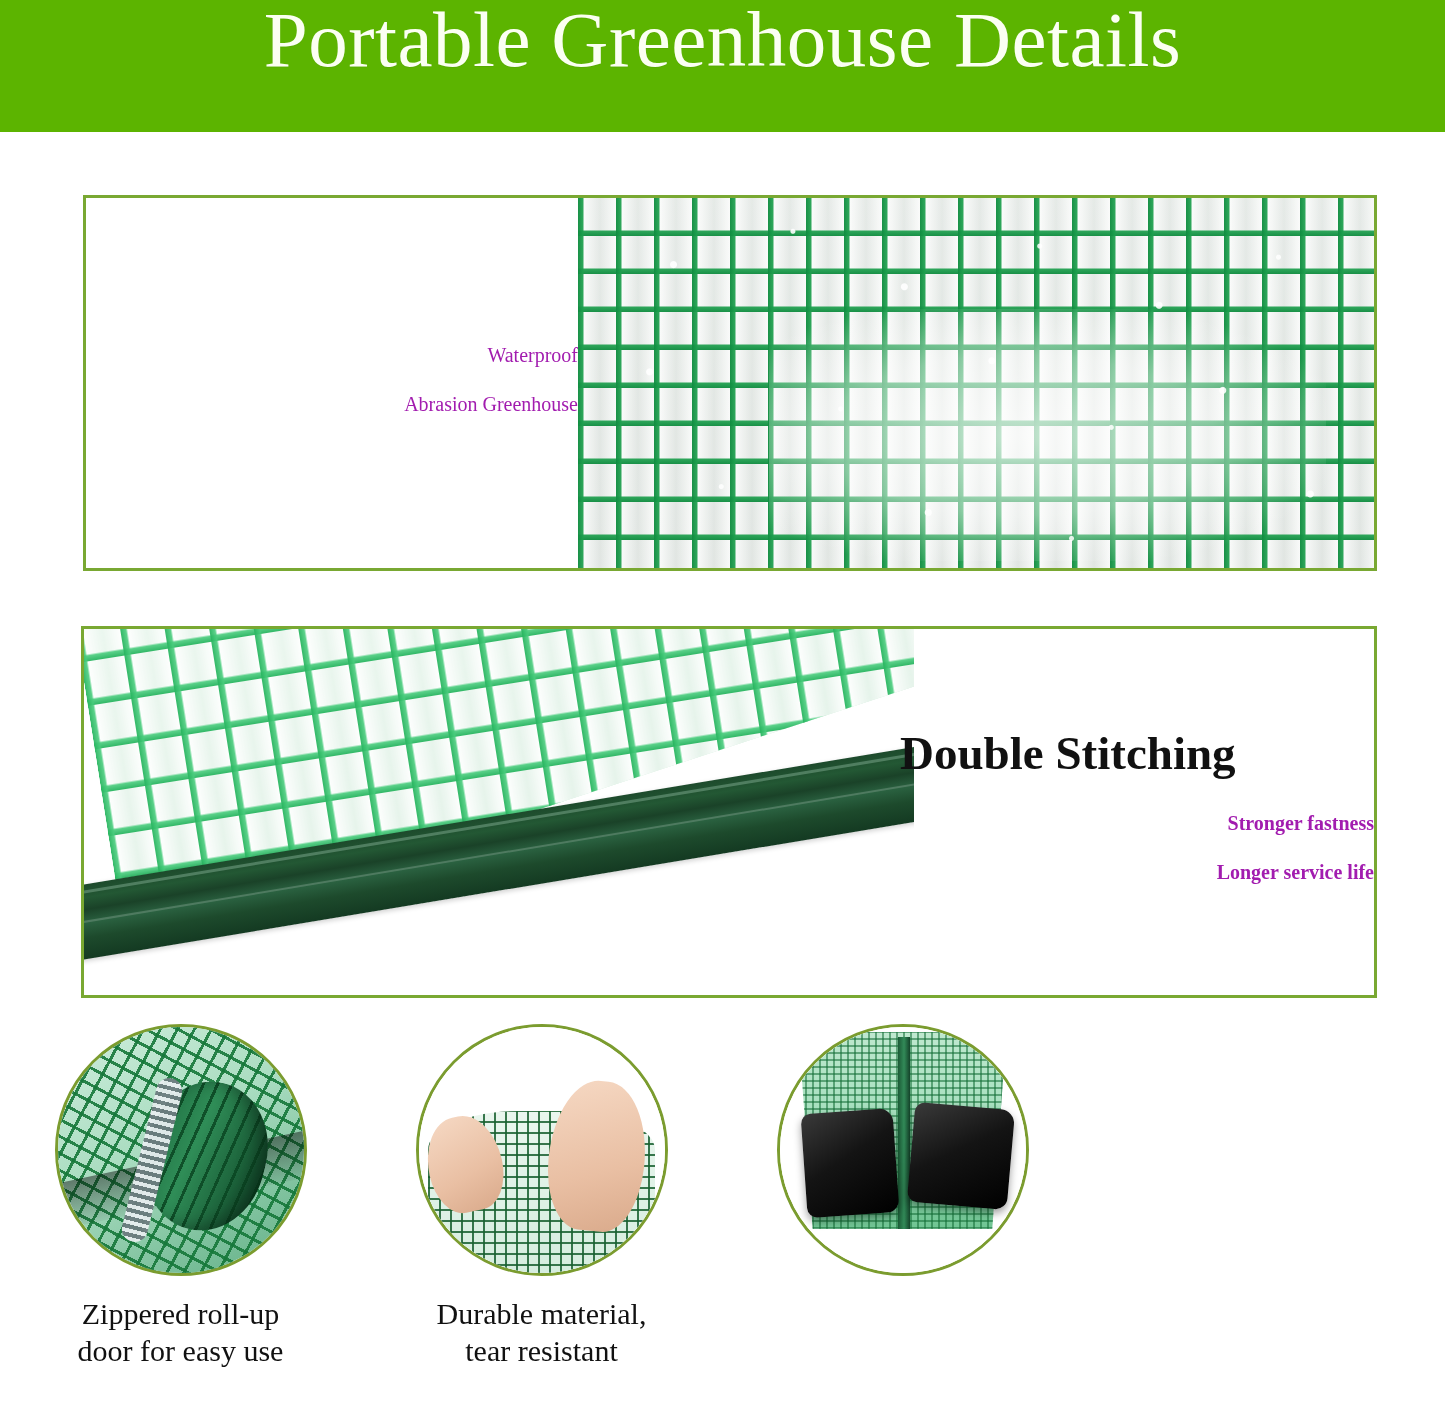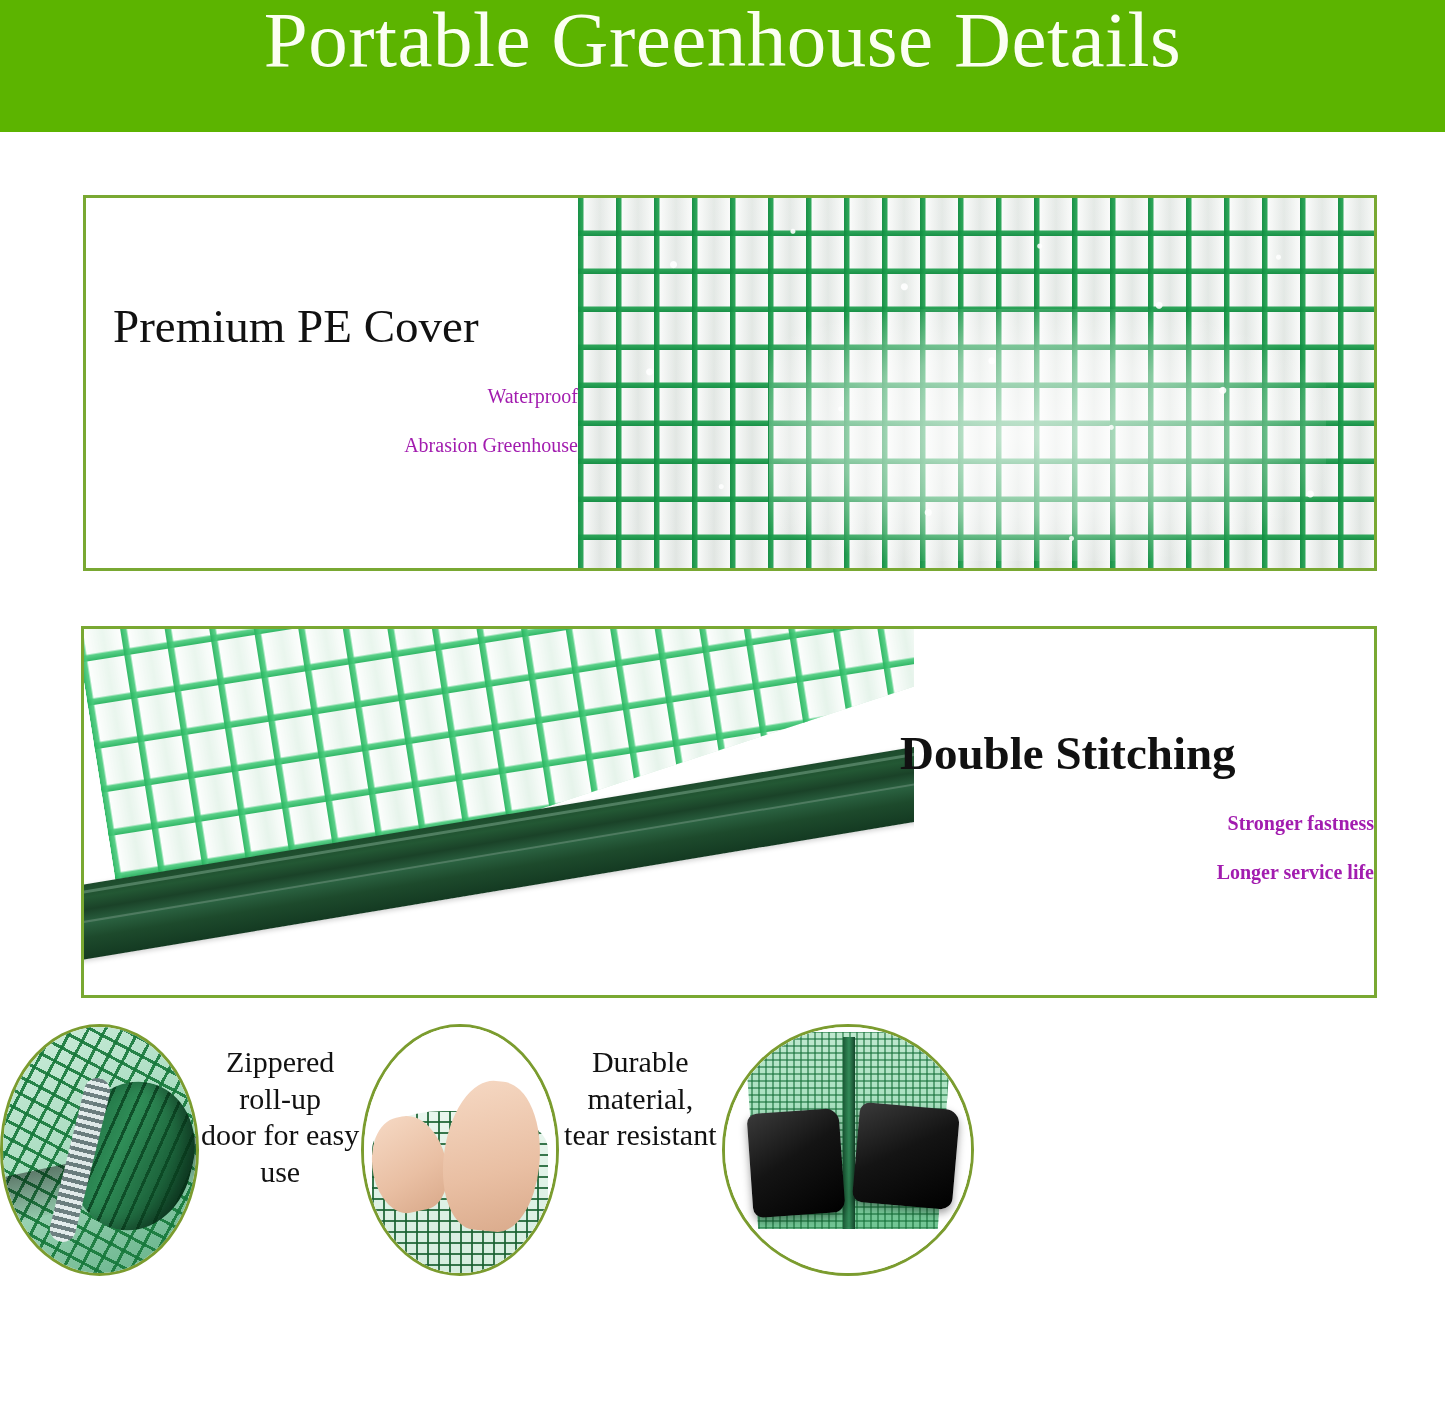--- a/index.html
+++ b/index.html
@@ -229,22 +229,22 @@
   
   .features-row {
     position: absolute;
     left: 0; top: 1024px;
     width: 1445px;
     display: flex;
   }
   .feature {
     width: 361px;
     display: flex;
-    flex-direction: row;
-    align-items: flex-start;
+    flex-direction: column;
+    align-items: center;
   }
   .feature-circle {
     width: 252px;
     height: 252px;
     border-radius: 50%;
     border: 3px solid #7b9c2f;
     position: relative;
     overflow: hidden;
     background: #ffffff;
     box-sizing: border-box;
@@ -440,21 +440,20 @@
 </div>
 
 <div class="panel" id="panel-pe-cover">
   <div class="mesh-photo">
     <div class="mesh-grid"></div>
     <div class="mesh-bright"></div>
     <div class="mesh-drops"></div>
   </div>
   <div class="panel-inner">
     <div class="panel-text">
-      <div class="panel-heading">Premium PE Cover</div>
       <div class="panel-sub">Waterproof</div>
       <div class="panel-sub">Abrasion Greenhouse</div>
     </div>
   </div>
 </div>
 
 <div class="panel" id="panel-stitching">
   <div class="photo2">
     <div class="cover-mesh"></div>
     <div class="cover-hem"></div>

